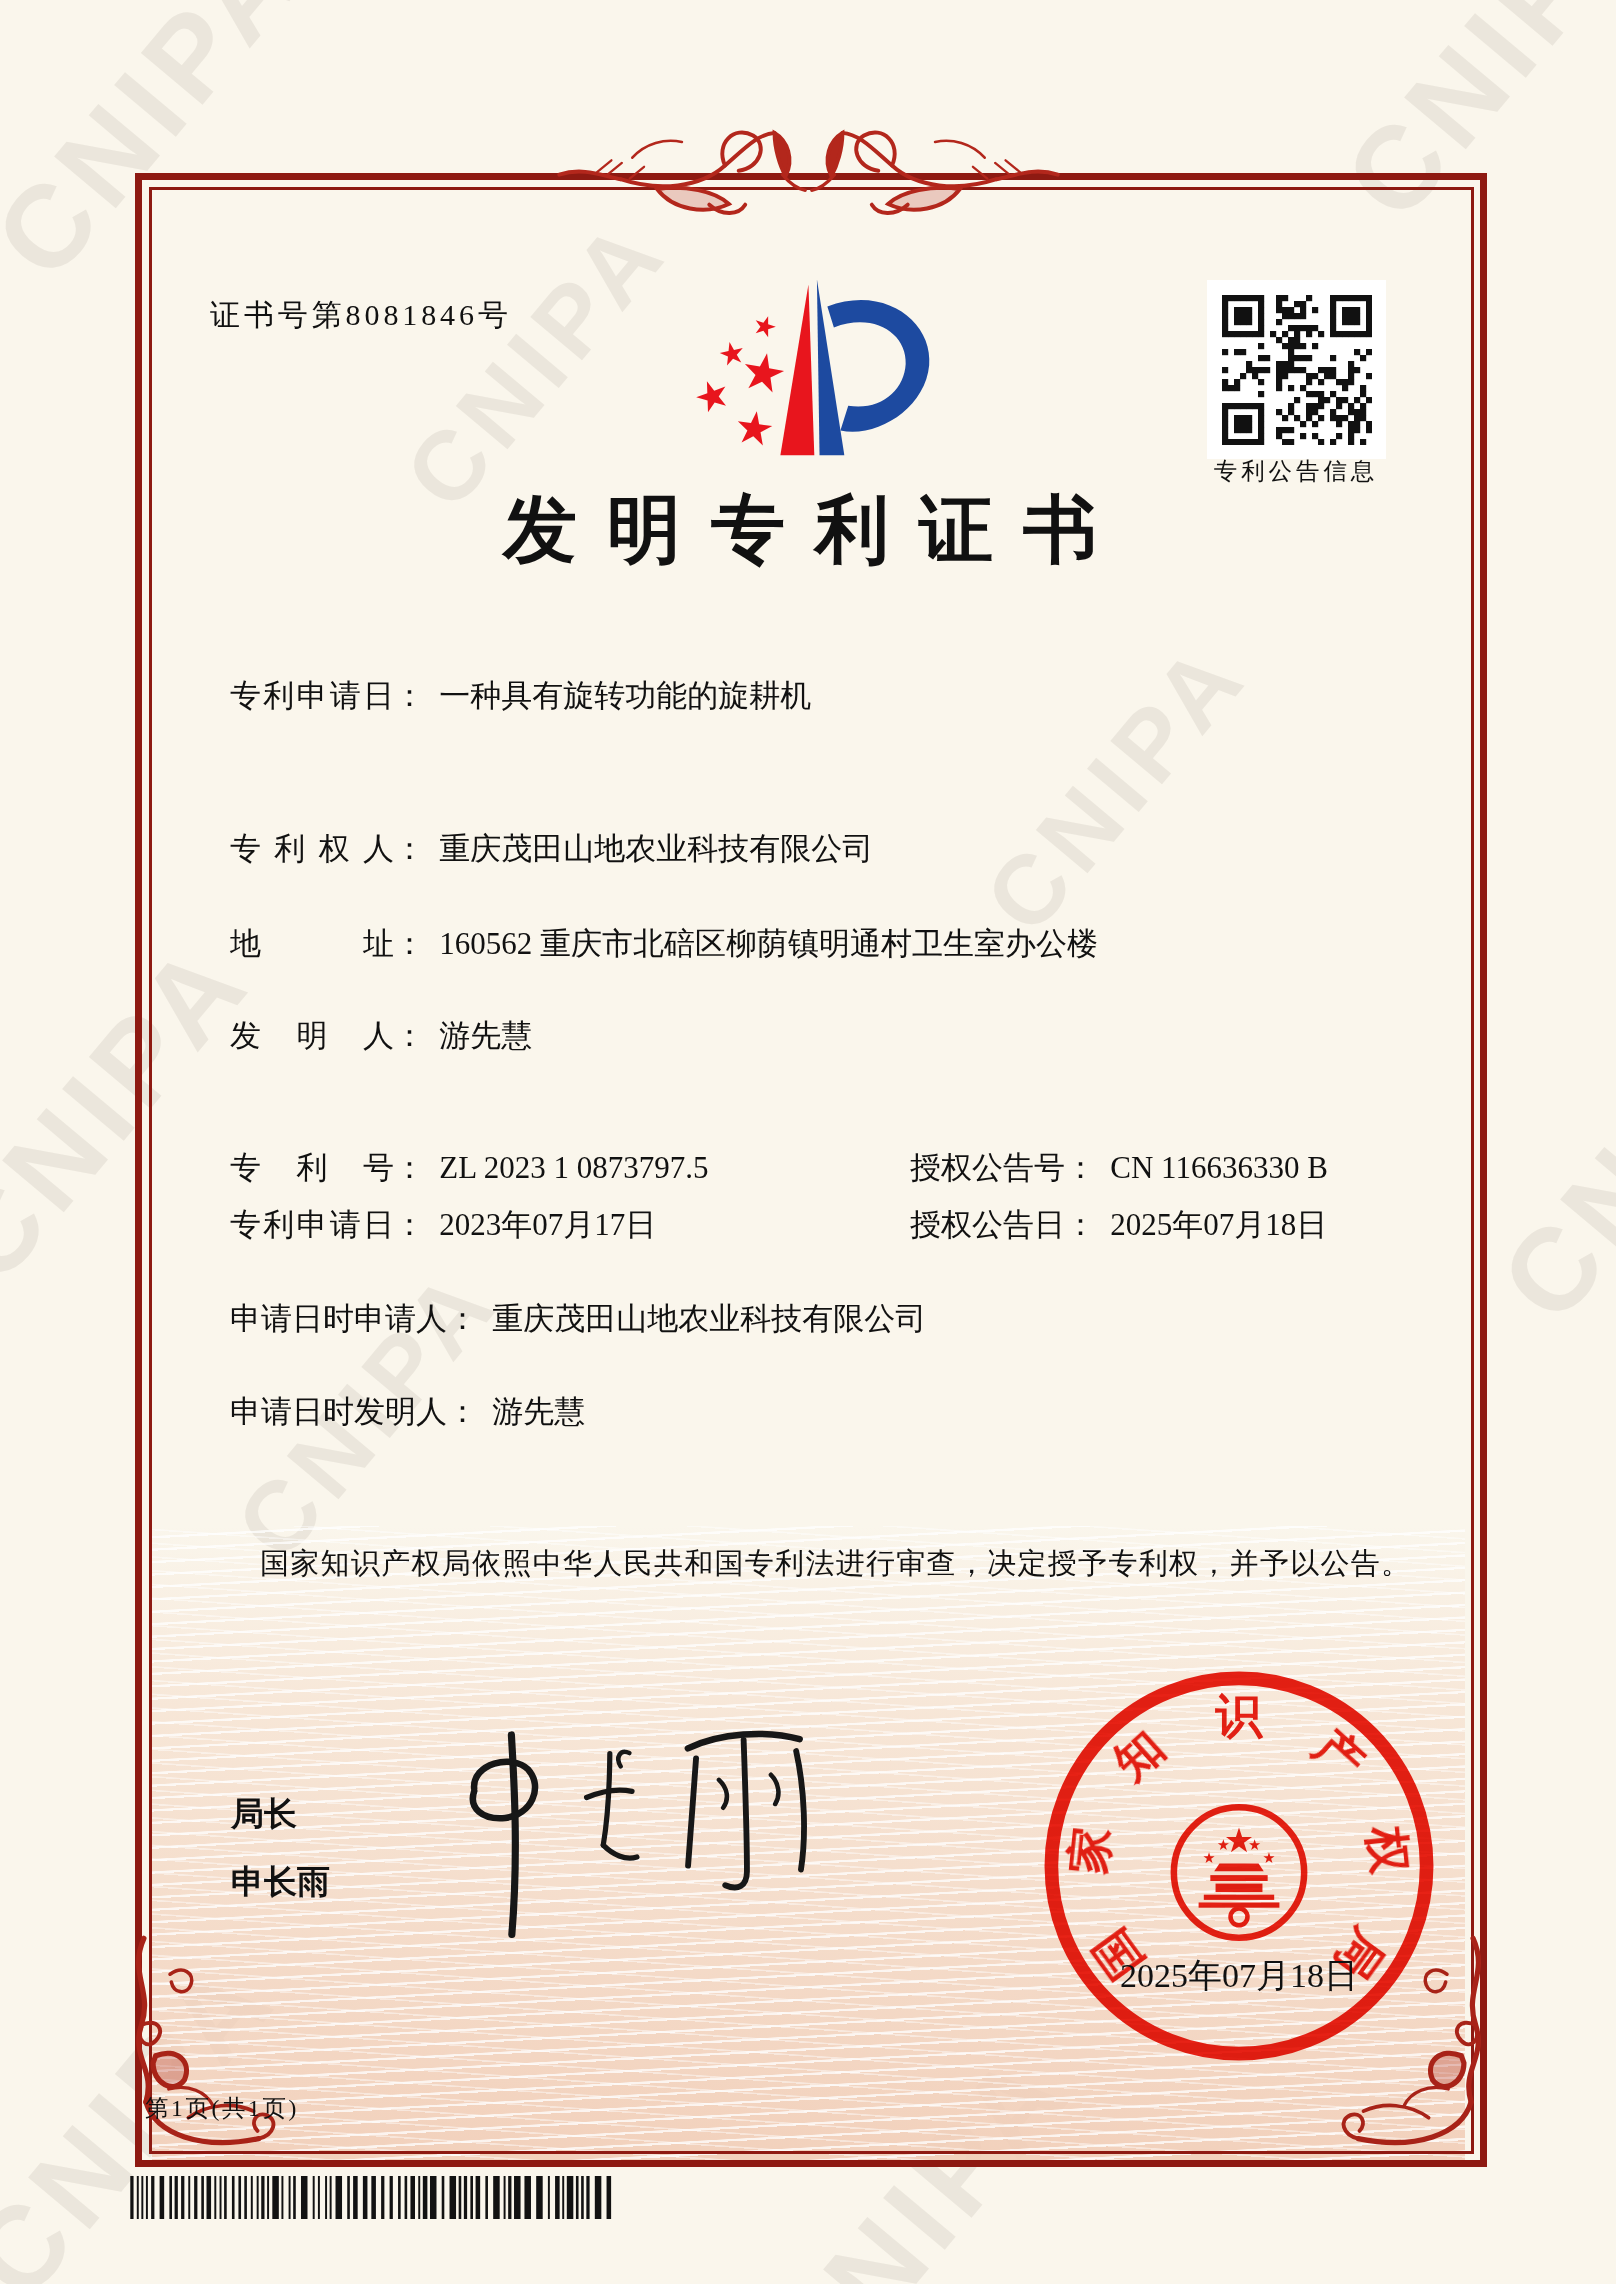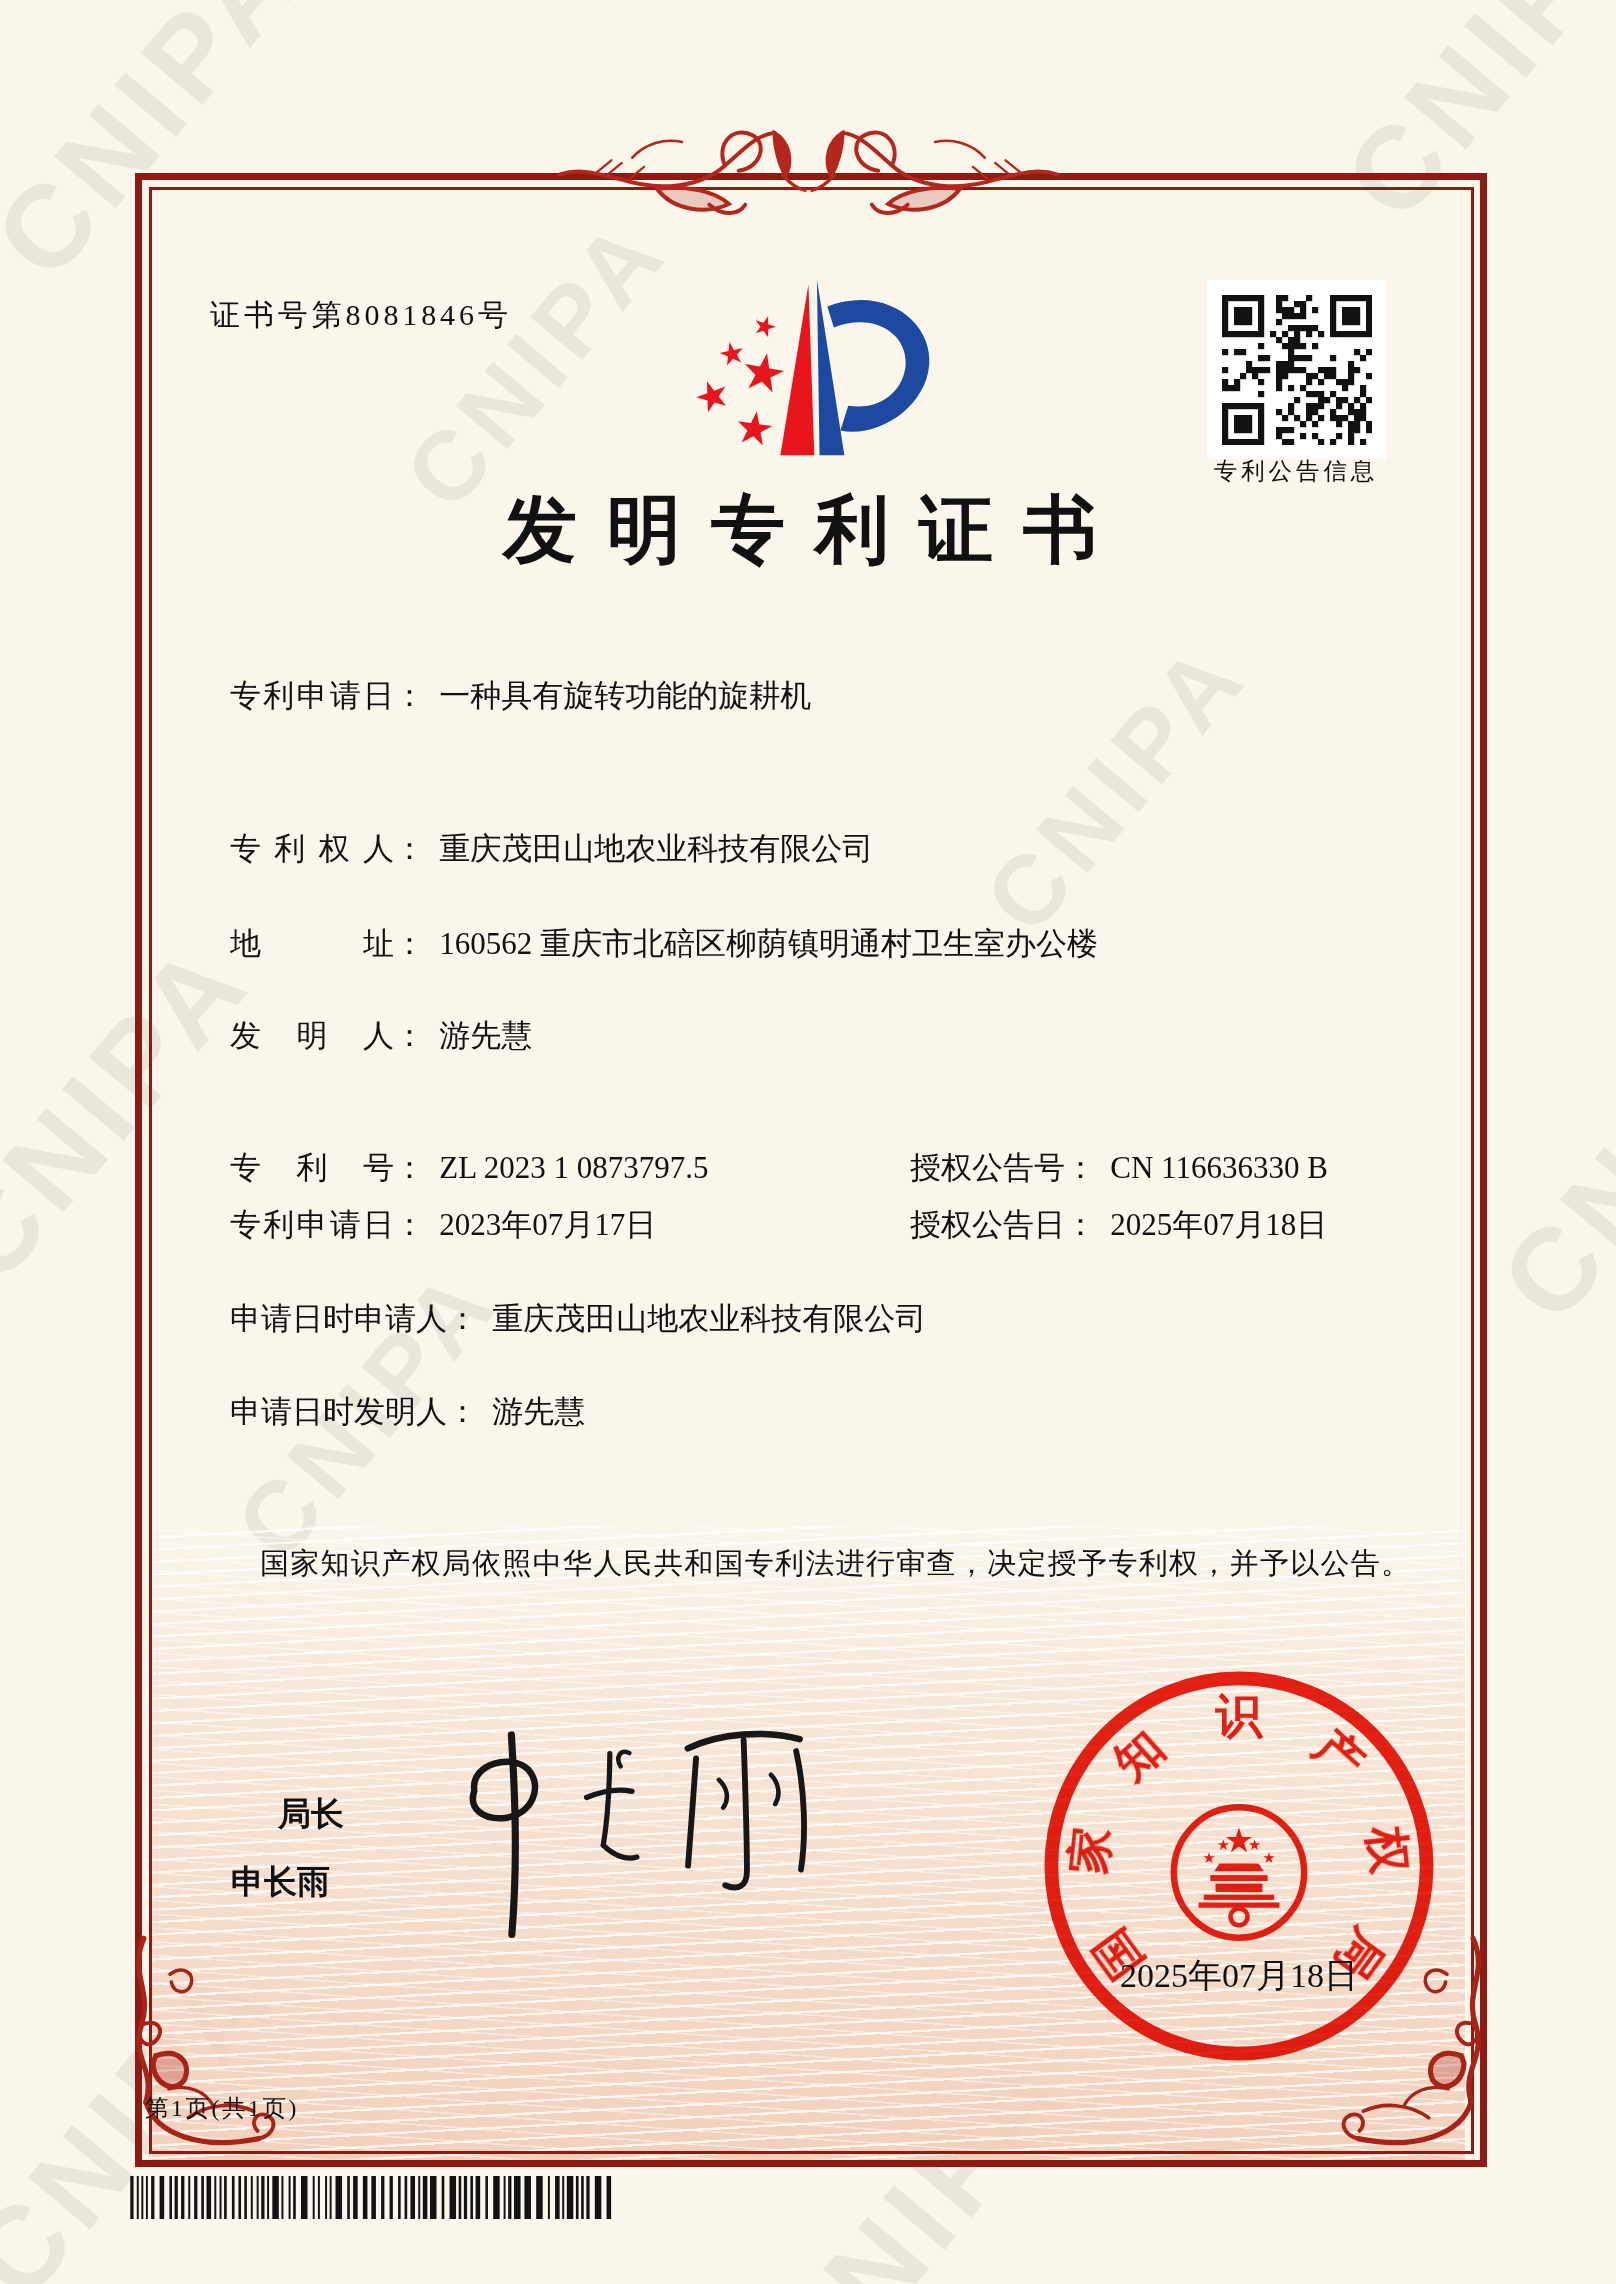--- a/index.html
+++ b/index.html
@@ -54,21 +54,21 @@
   .row{position:absolute;left:230px;font-size:31px;z-index:5;white-space:nowrap;}
   .lbl{display:inline-block;min-width:164px;text-align:justify;text-align-last:justify;vertical-align:bottom;}
   .colon{display:inline-block;margin-right:14.3px;}
   .pair-right{position:absolute;left:680px;top:0;}   
   .paragraph{position:absolute;left:203px;top:1537px;width:1211px;font-size:29px;
              line-height:53px;letter-spacing:1.3px;z-index:5;}
   .paragraph .p1{text-indent:57px;}
   .paragraph .p2{text-align:justify;text-align-last:justify;}
   .comm{position:absolute;left:231px;font-family:"Liberation Sans","DejaVu Sans",sans-serif;
         font-weight:bold;font-size:33px;z-index:6;}
-  .comm-label{top:1792px;margin-left:47px;}
+  .comm-label{top:1792px;}
   .comm-name{top:1860px;}
   .signature{position:absolute;left:417px;top:1703px;z-index:6;transform:rotate(-2deg);}
   .seal{position:absolute;left:1024px;top:1651px;z-index:7;mix-blend-mode:multiply;}
   .seal-date{position:absolute;left:1063px;top:1953px;width:352px;text-align:center;
              font-size:34px;color:#111;z-index:8;}
   .footer{position:absolute;left:145px;top:2092px;width:1304px;
           font-size:23.5px;letter-spacing:2.6px;z-index:5;}
   .barcode{position:absolute;left:130px;top:2176px;z-index:5;}
 </style>
 </head>

